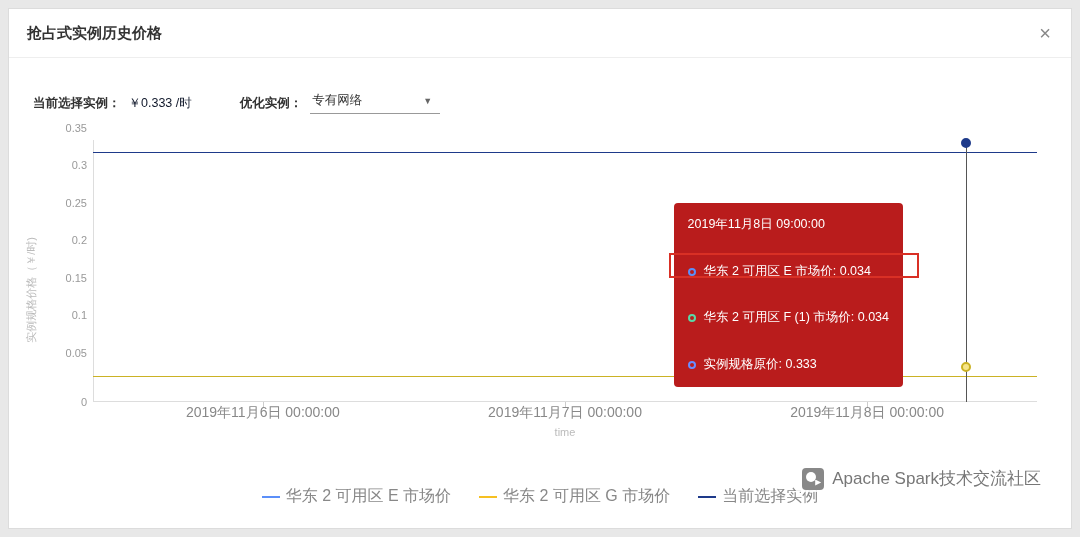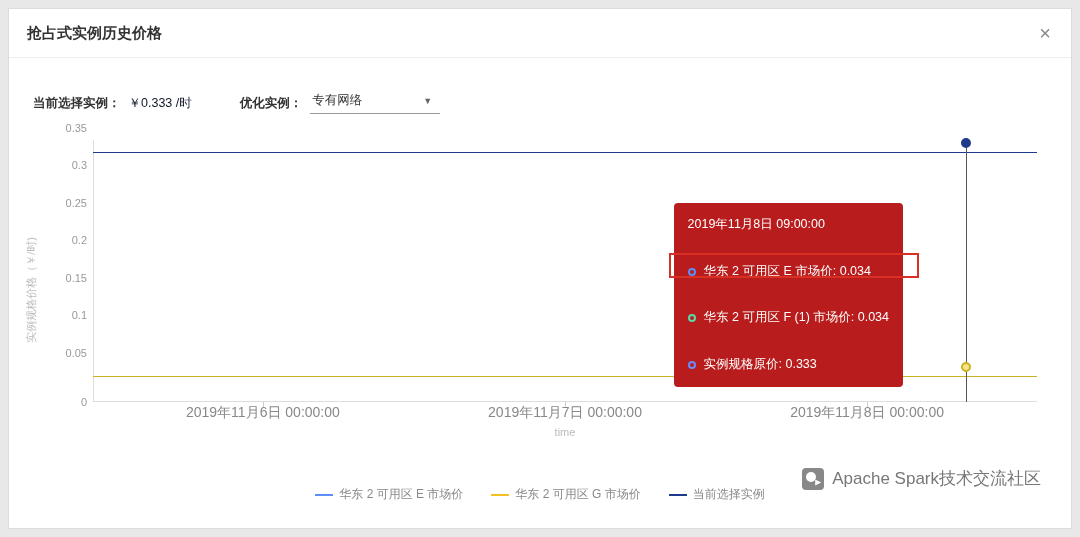--- a/index.html
+++ b/index.html
@@ -178,21 +178,21 @@
     bottom: -36px;
     font-size: 11px;
     color: #bbb;
     transform: translateX(-50%);
   }
   .legend {
     display: flex;
     justify-content: center;
     gap: 28px;
     margin-top: 46px;
-    font-size: 12px;
+    font-size: 16px;
     color: #888;
   }
   .legend-item { display: flex; align-items: center; gap: 6px; }
   .legend-line { width: 18px; height: 2px; display: inline-block; }
 
   .watermark {
     position: absolute;
     right: 24px;
     bottom: 36px;
     display: flex;

